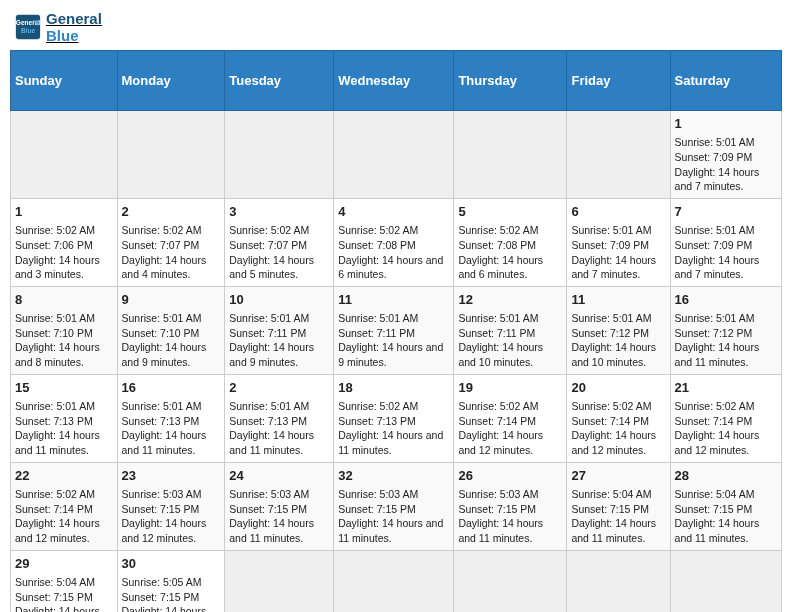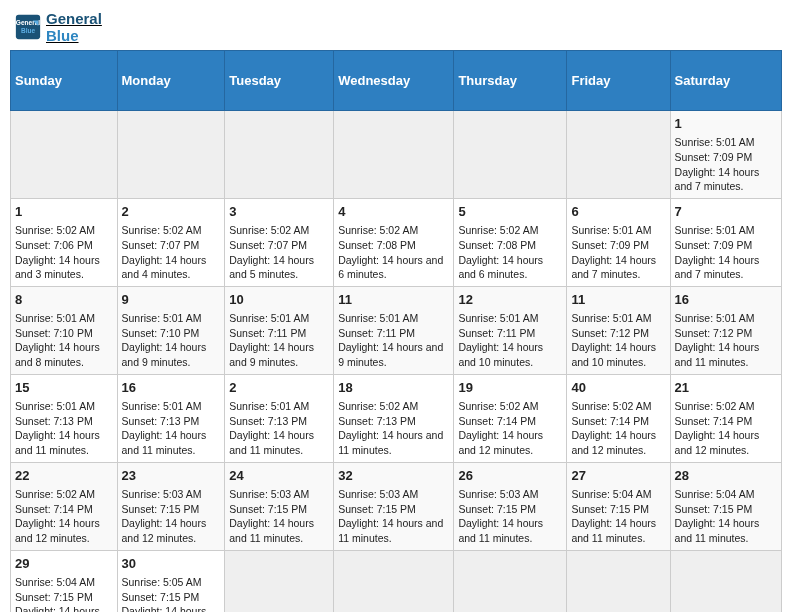--- a/index.html
+++ b/index.html
@@ -240,21 +240,21 @@
           <div>Sunset: 7:13 PM</div>
           <div>Daylight: 14 hours and 11 minutes.</div>
         </td>
         <td>
           <span class="day-num">19</span>
           <div>Sunrise: 5:02 AM</div>
           <div>Sunset: 7:14 PM</div>
           <div>Daylight: 14 hours and 12 minutes.</div>
         </td>
         <td>
-          <span class="day-num">40</span>
+          <span class="day-num">20</span>
           <div>Sunrise: 5:02 AM</div>
           <div>Sunset: 7:14 PM</div>
           <div>Daylight: 14 hours and 12 minutes.</div>
         </td>
         <td>
           <span class="day-num">21</span>
           <div>Sunrise: 5:02 AM</div>
           <div>Sunset: 7:14 PM</div>
           <div>Daylight: 14 hours and 12 minutes.</div>
         </td>

